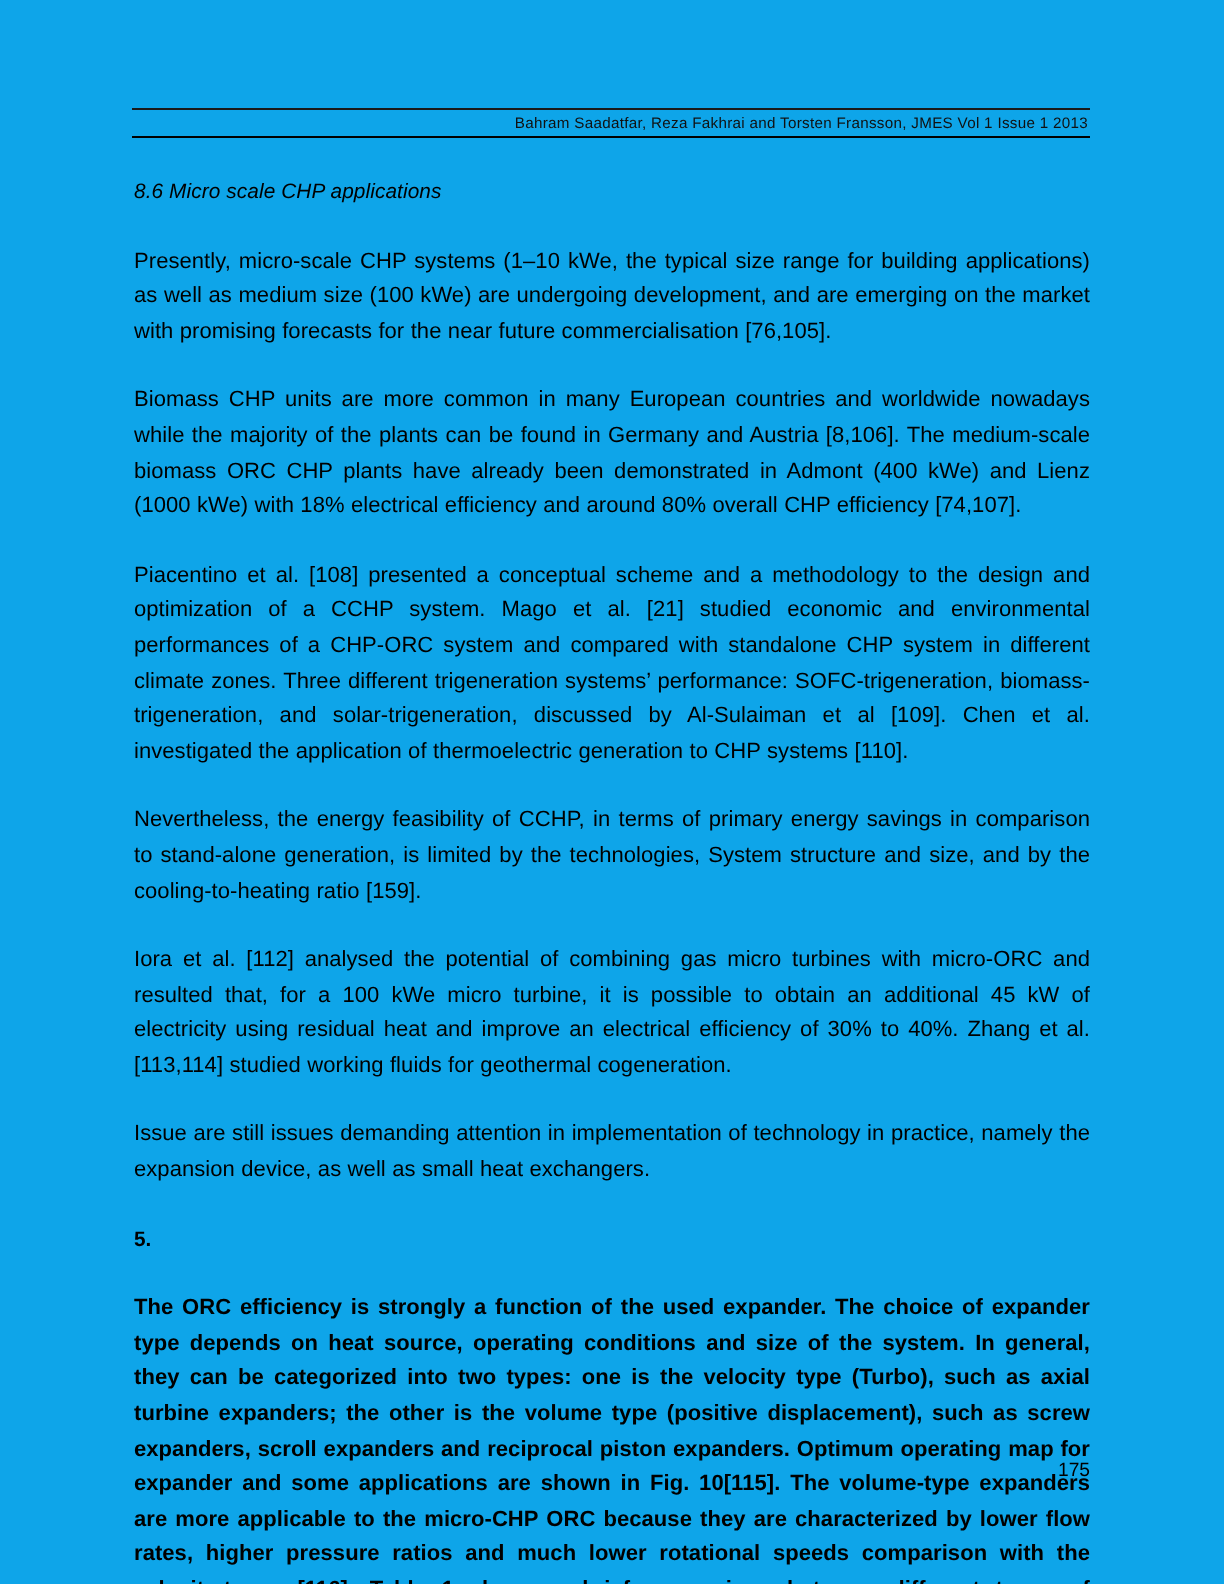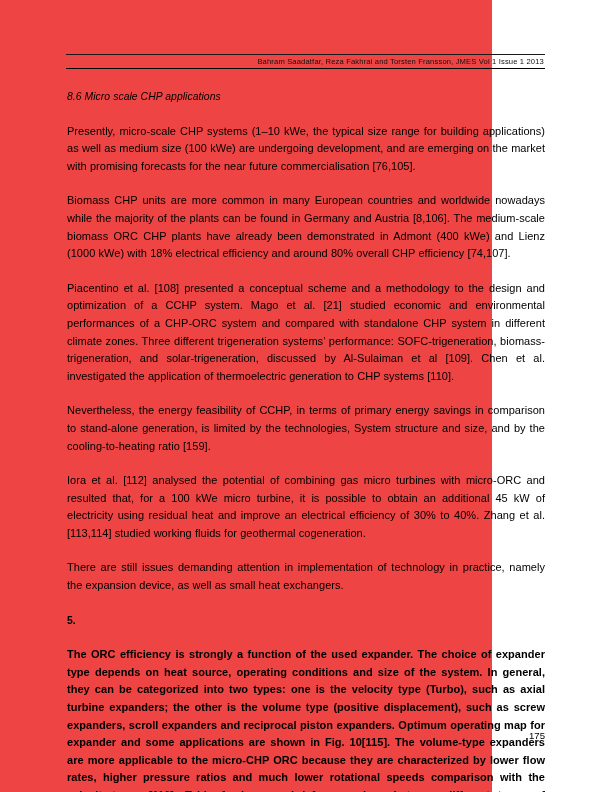--- a/index.html
+++ b/index.html
@@ -13,23 +13,23 @@
     position: relative;
     font-family: "Liberation Sans", sans-serif;
     color: #000000;
     overflow: hidden;
   }
 
   .page {
     position: absolute;
     top: 0;
     left: 0;
-    width: 492px;
+    width: 612px;
     height: 792px;
-    background: #ef4444;
+    background: #0ea5e9;
   }
 
   
   .header-block {
     position: absolute;
     left: 66px;
     top: 54px;
     width: 479px;
   }
   .rule-thin {
@@ -129,21 +129,21 @@
     <p class="para">Presently, micro-scale CHP systems (1–10 kWe, the typical size range for building applications) as well as medium size (100 kWe) are undergoing development, and are emerging on the market with promising forecasts for the near future commercialisation [76,105].</p>
 
     <p class="para">Biomass CHP units are more common in many European countries and worldwide nowadays while the majority of the plants can be found in Germany and Austria [8,106]. The medium-scale biomass ORC CHP plants have already been demonstrated in Admont (400 kWe) and Lienz (1000 kWe)  with 18% electrical efficiency and  around 80% overall CHP efficiency [74,107].</p>
 
     <p class="para">Piacentino et al. [108]  presented a conceptual scheme and a methodology to the design and optimization of a CCHP system. Mago et al. [21] studied economic and environmental performances of a CHP-ORC system and compared with standalone CHP system in different climate zones. Three different trigeneration systems’ performance: SOFC-trigeneration, biomass-trigeneration, and solar-trigeneration, discussed by Al-Sulaiman et al [109]. Chen et al. investigated the application of thermoelectric generation to CHP systems [110].</p>
 
     <p class="para">Nevertheless, the energy feasibility of CCHP, in terms of primary energy savings in comparison to stand-alone generation, is limited by the technologies, System structure and size, and by the cooling-to-heating ratio [159].</p>
 
     <p class="para">Iora et al. [112] analysed the potential of combining gas micro turbines with micro-ORC and resulted that, for a 100 kWe micro turbine, it is possible to obtain an additional 45 kW of electricity using residual heat and improve an electrical efficiency of 30% to 40%. Zhang et al.[113,114] studied working fluids for geothermal cogeneration.</p>
 
-    <p class="para">There are still issues demanding attention in implementation of technology in practice, namely the expansion device, as well as small heat exchangers.</p>
+    <p class="para">Issue are still issues demanding attention in implementation of technology in practice, namely the expansion device, as well as small heat exchangers.</p>
 
     <div class="section-heading">
       <span class="sec-num">5.</span>
     </div>
 
     <p class="para last-para">The ORC efficiency is strongly a function of the used expander. The choice of expander type depends on heat source, operating conditions and size of the system. In general, they can be categorized into two types: one is the velocity type (Turbo), such as axial turbine expanders; the other is the volume type (positive displacement), such as screw expanders, scroll expanders and reciprocal piston expanders. Optimum operating map for expander and some applications are shown in Fig. 10[115]. The volume-type expanders are more applicable to the micro-CHP ORC because they are characterized by lower flow rates, higher pressure ratios and much lower rotational speeds comparison with the velocity-types [116]. Table 1 shows a brief comparison between different types of expanders.</p>
 
   </div>
 
   <div class="page-number">175</div>

